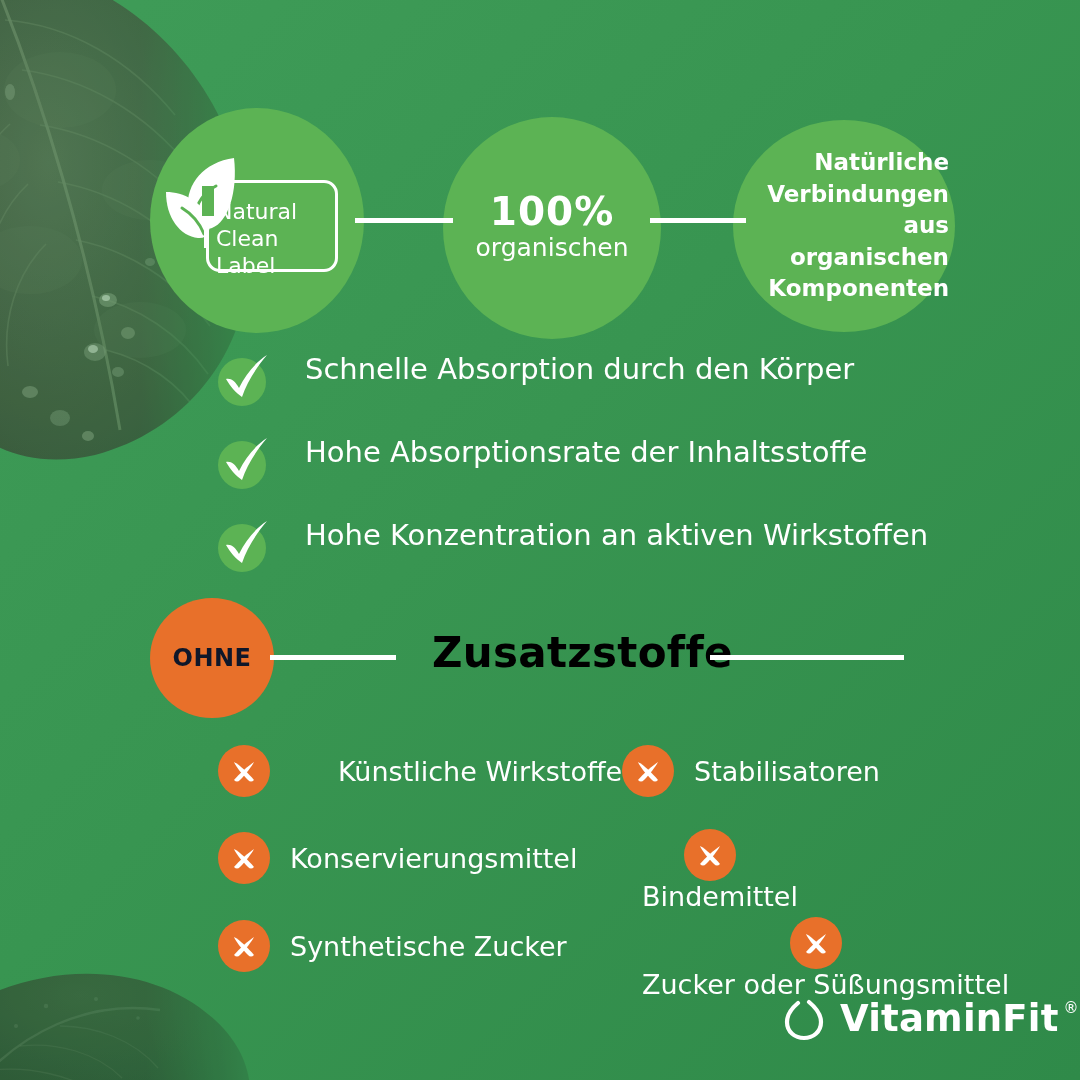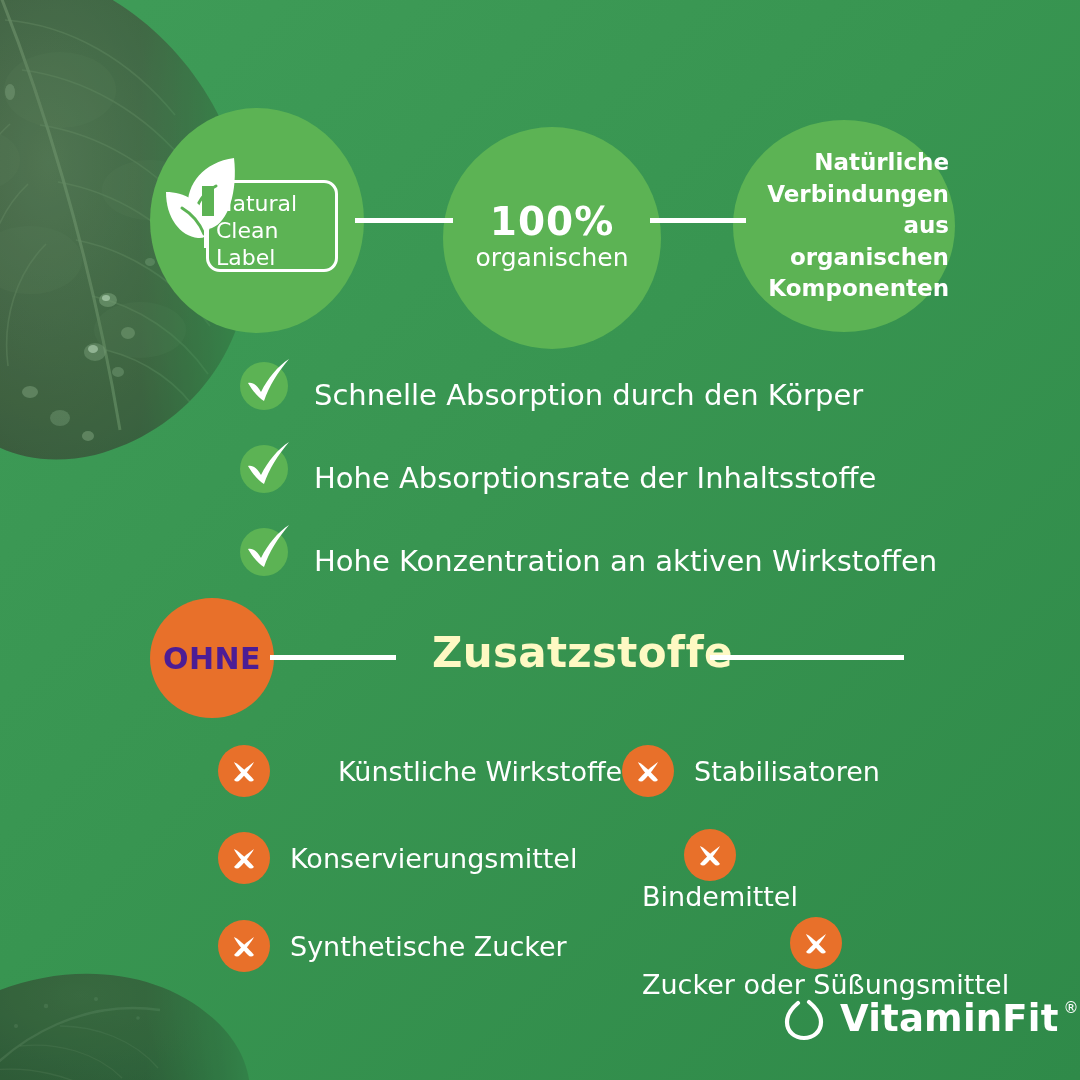--- a/index.html
+++ b/index.html
@@ -18,21 +18,21 @@
   .circles-row{
     position:absolute; left:0; top:108px; width:1080px; height:240px; z-index:3;
   }
   .badge-circle{
     position:absolute; border-radius:50%;
     background:#5cb354;
     display:flex; align-items:center; justify-content:center;
     text-align:center; color:#ffffff;
   }
   #circle-ncl { left:150px;  top:0px;  width:214px; height:225px; }
-  #circle-pct { left:443px;  top:19px;  width:218px; height:222px;text-align:center; }
+  #circle-pct { left:443px;  top:9px;  width:218px; height:222px;text-align:center; }
   #circle-org { left:733px;  top:12px; width:222px; height:212px;text-align:right; }
 
   .connector{
     position:absolute; height:5px; background:#ffffff; top:110px; z-index:2;
   }
   #connector-1 { left:355px; width:98px; }
   #connector-2 { left:650px; width:96px; }
 
   .pct-big{
     font-size:39px; font-weight:bold; letter-spacing:1px; line-height:1.05;
@@ -48,29 +48,29 @@
   .ncl-mark{ position:relative; width:190px; height:130px; }
   .ncl-box{
     position:absolute; left:44px; top:24px; width:132px; height:92px;
     border:3.5px solid #ffffff; border-radius:14px;
   }
   .ncl-box-gap{
     position:absolute; left:40px; top:30px; width:12px; height:30px;
     background:#5cb354;
   }
   .ncl-words{
-    position:absolute; left:54px; top:34px; width:118px;
+    position:absolute; left:54px; top:42px; width:118px;
     color:#fff; font-size:22px; line-height:1.23; text-align:left;
   }
   .ncl-leaves{ position:absolute; left:2px; top:-4px; width:88px; height:96px; }
 
   
   .check-list{ position:absolute; left:0; top:352px; width:1080px; z-index:3; }
   .check-row{
-    position:absolute; left:236px; display:flex; align-items:flex-end; height:60px;
+    position:absolute; left:214px; display:flex; align-items:flex-start; height:60px;gap:13px;
   }
   .check-icon{
     position:relative; width:56px; height:56px; flex:0 0 56px;
   }
   .check-disc{
     position:absolute; left:4px; top:6px; width:48px; height:48px;
     border-radius:50%; background:#5cb354;
   }
   .check-glyph{ position:absolute; left:0; top:-4px; }
   .check-text{
@@ -78,28 +78,28 @@
   }
 
   
   .ohne-band{ position:absolute; left:0; top:598px; width:1080px; height:120px; z-index:3; }
   #ohne-circle{
     position:absolute; left:150px; top:0px; width:124px; height:120px;
     border-radius:50%; background:#e8702a;
     display:flex; align-items:center; justify-content:center;
   }
   #ohne-label{
-    color:#4c1d95; font-size:30px; font-weight:bold; letter-spacing:0.5px;
+    color:#0f172a; font-size:24px; font-weight:bold; letter-spacing:0.5px;
   }
   #ohne-line-left{
     position:absolute; left:270px; top:57px; width:126px; height:5px; background:#fff;
   }
   #zusatz-title{
     position:absolute; left:432px; top:30px;
-    color:#fef9c3; font-size:42px; font-weight:bold; letter-spacing:0.3px;
+    color:#000000; font-size:42px; font-weight:bold; letter-spacing:0.3px;
     white-space:nowrap;
   }
   #ohne-line-right{
     position:absolute; left:710px; top:57px; width:194px; height:5px; background:#fff;
   }
 
   
   .x-grid{ position:absolute; left:0; top:742px; width:1080px; z-index:3; }
   .x-row{ position:absolute; display:flex; align-items:center; height:58px; }
   .x-icon{

